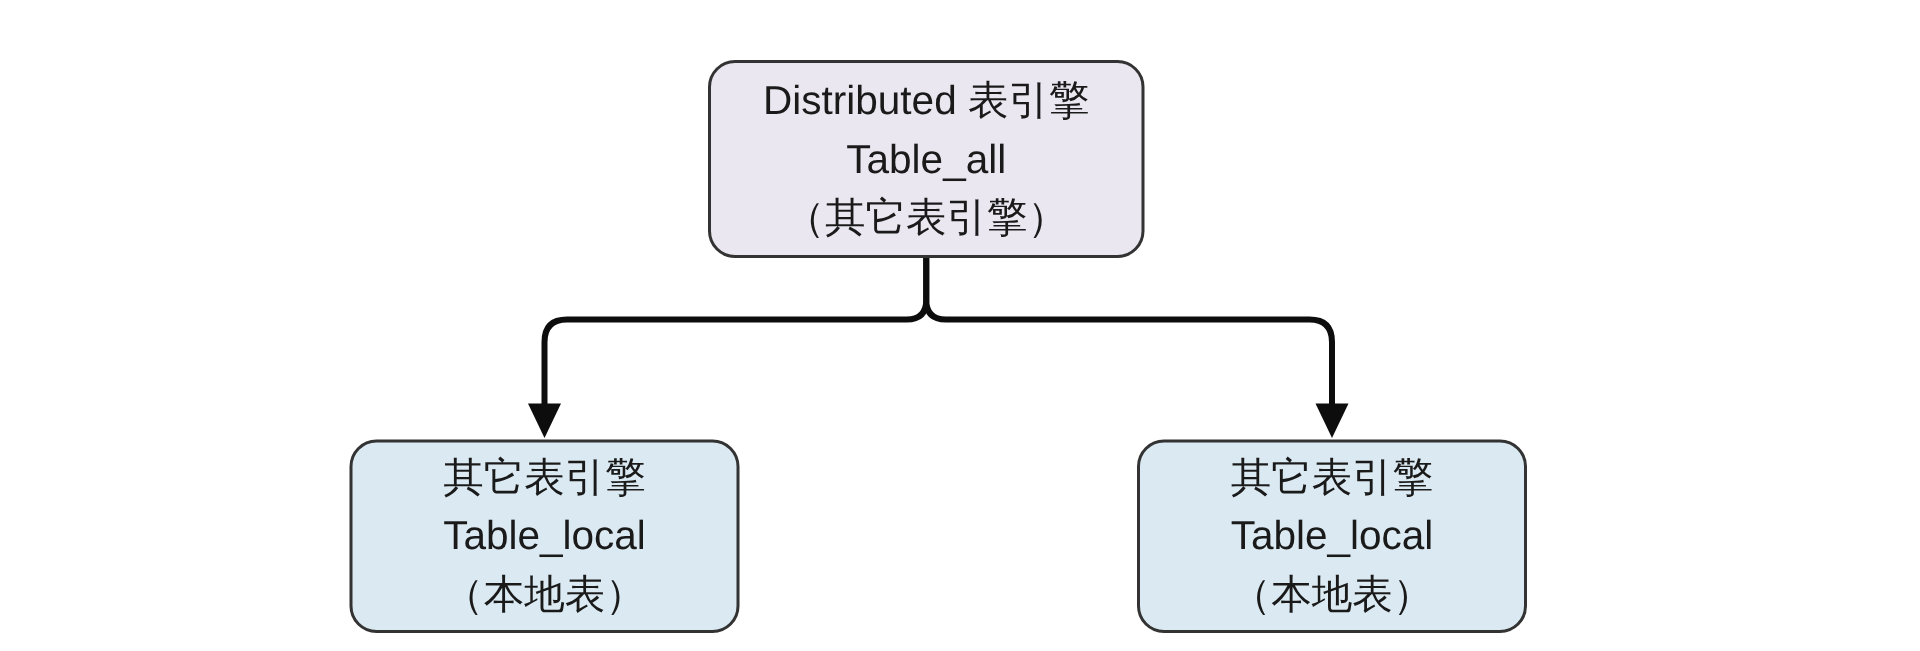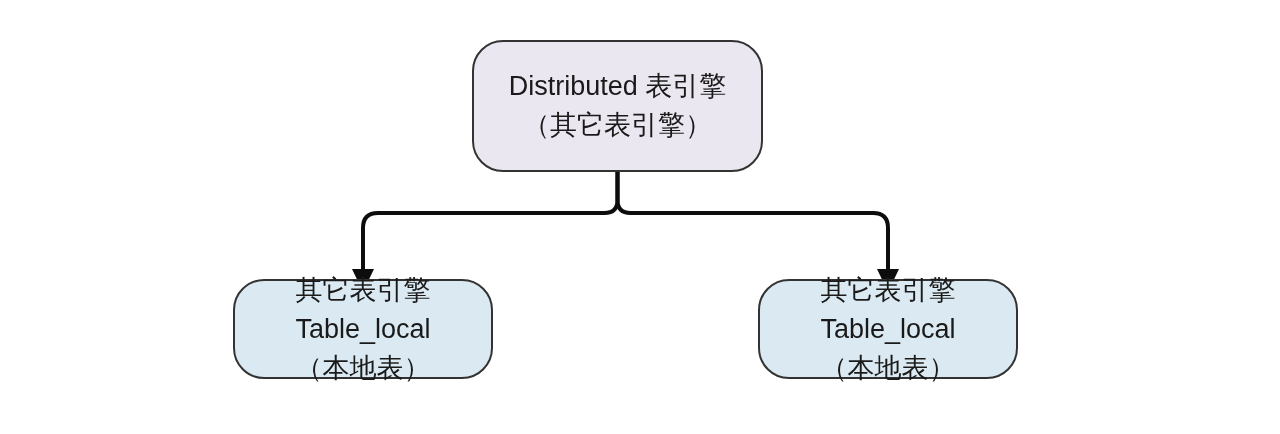--- a/index.html
+++ b/index.html
@@ -34,61 +34,62 @@
     stroke: var(--connector);
     stroke-width: 4;
   }
   .connectors polygon {
     fill: var(--connector);
     stroke: none;
   }
   .node {
     position: absolute;
     border: 2.5px solid var(--node-border);
-    border-radius: 31px;
+    border-radius: 18px;
     display: flex;
     flex-direction: column;
     align-items: center;
     justify-content: center;
     text-align: center;
     color: var(--text);
     font-size: 27px;
     line-height: 39px;
   }
   .node--root {
     left: 472px;
     top: 40px;
     width: 291px;
     height: 132px;
     background: var(--root-fill);
   }
   .node--child {
     width: 260px;
-    height: 100px;
-    top: 279px;
+    height: 129px;
+    top: 293px;
     background: var(--child-fill);
   }
   .node--left  { left: 233px; }
   .node--right { left: 758px; }
   .node .line { white-space: nowrap; }
 </style>
 </head>
 <body>
 
 <div class="canvas">
 
   <svg class="connectors" viewBox="0 0 1280 434" xmlns="http://www.w3.org/2000/svg">
     <path d="M617.5 171 L617.5 200 Q617.5 213 604.5 213 L378 213 Q363 213 363 228 L363 272"></path>
     <path d="M617.5 171 L617.5 200 Q617.5 213 630.5 213 L873 213 Q888 213 888 228 L888 272"></path>
     <polygon points="352,269 374,269 363,292"></polygon>
     <polygon points="877,269 899,269 888,292"></polygon>
   </svg>
 
   <div class="node node--root">
     <div class="line">Distributed 表引擎</div>
+    <div class="line">Table_all</div>
     <div class="line">（其它表引擎）</div>
   </div>
 
   <div class="node node--child node--left">
     <div class="line">其它表引擎</div>
     <div class="line">Table_local</div>
     <div class="line">（本地表）</div>
   </div>
 
   <div class="node node--child node--right">

